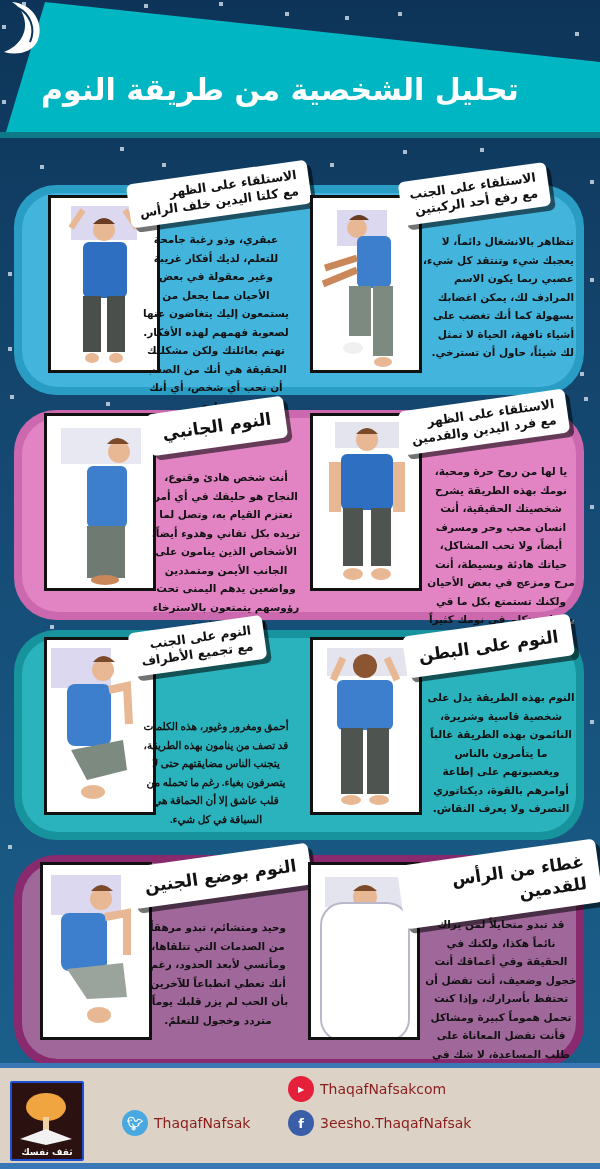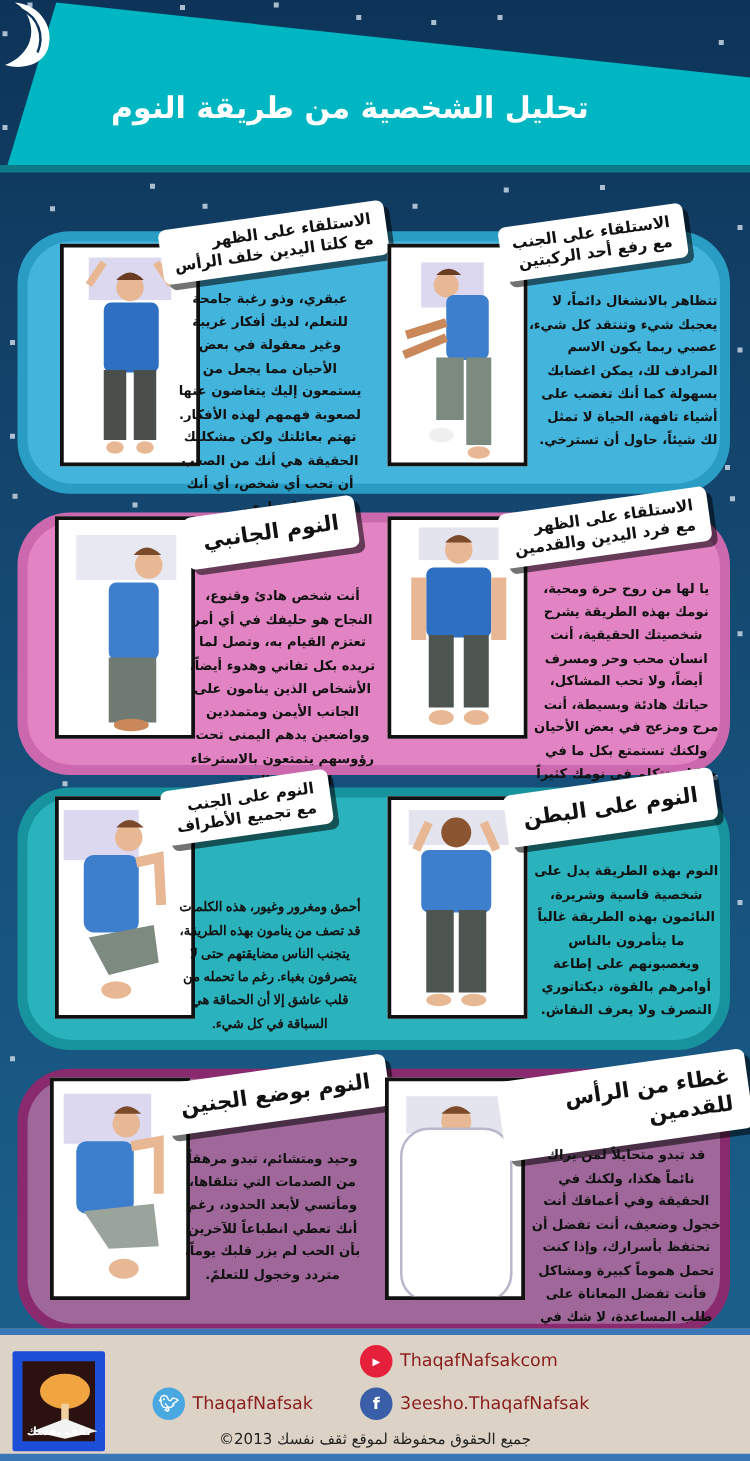--- a/index.html
+++ b/index.html
@@ -13,21 +13,21 @@
     position: absolute; width: 4px; height: 4px; background: #c8d6e4; opacity: .85;
   }
   
   .banner {
     position: absolute; left: 0; top: 0; width: 600px; height: 140px;
   }
   .banner svg { position: absolute; left: 0; top: 0; }
   .title {
     position: absolute; left: 40px; top: 72px; width: 480px;
     text-align: center; direction: rtl;
-    color: #ffffff; font-weight: bold; font-size: 24px; letter-spacing: 0;
+    color: #ffffff; font-weight: bold; font-size: 30px; letter-spacing: 0;
     font-family: "DejaVu Sans", sans-serif;
   }
   .moon { position: absolute; right: 28px; top: 4px; }
 
   
   .panel {
     position: absolute; left: 14px; width: 570px; border-radius: 42px;
   }
   .panel .inner {
     position: absolute; left: 8px; right: 8px; top: 8px; bottom: 8px;
@@ -61,21 +61,21 @@
   }
   .tag.big { font-size: 17px; line-height: 22px; padding: 10px 14px; }
 
   
   .footer {
     position: absolute; left: 0; top: 1063px; width: 600px; height: 106px;
     background: #dcd3c6; border-top: 5px solid #3a77b6; border-bottom: 6px solid #3a77b6;
   }
   .logo {
     position: absolute; left: 10px; top: 13px; width: 74px; height: 80px;
-    background: #2b1210; border: 8px solid #1d4ed8; border-radius: 2px;
+    background: #2b1210; border: 2px solid #1d4ed8; border-radius: 2px;
   }
   .logo-label {
     position: absolute; left: 0; right: 0; bottom: 2px; text-align: center; direction: rtl;
     color: #fff; font-size: 9px; font-weight: bold;
   }
   .social { position: absolute; display: flex; align-items: center; gap: 6px; }
   .social .ico {
     width: 26px; height: 26px; border-radius: 50%; display: flex; align-items: center;
     justify-content: center; color: #fff; font-weight: bold; font-size: 13px;
   }
@@ -296,17 +296,13 @@
     <span class="txt">ThaqafNafsakcom</span>
   </a>
   <a class="social" style="left:122px;top:42px;">
     <span class="ico" style="background:#4aa8e0;">🐦︎</span>
     <span class="txt">ThaqafNafsak</span>
   </a>
   <a class="social" style="left:288px;top:42px;">
     <span class="ico" style="background:#3b5ea8;">f</span>
     <span class="txt">3eesho.ThaqafNafsak</span>
   </a>
-  <div class="copyright">
-    <span>جميع الحقوق محفوظة لموقع ثقف نفسك</span>
-    <span>2013©</span>
-  </div>
 </footer>
 
 </body></html>

